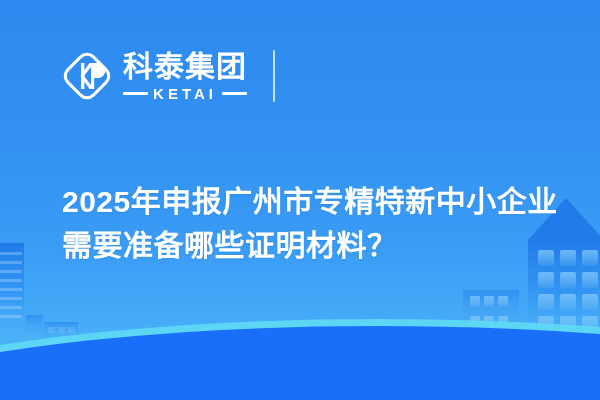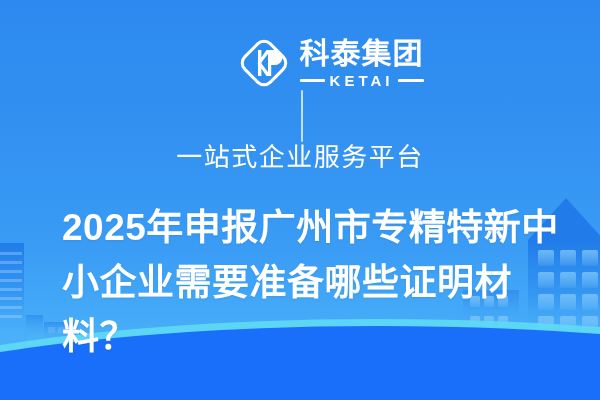--- a/index.html
+++ b/index.html
@@ -14,21 +14,21 @@
     background:linear-gradient(180deg,#2d89ef 0%,#3290f1 30%,#3a9cf5 62%,#45abf8 80%,#4cb4f9 88%,#4cb4f9 100%);
   }
 
   
   .city{position:absolute;inset:0;overflow:hidden;}
   .city svg{display:block;width:600px;height:400px;}
 
   
   .header{
     position:absolute;left:0;top:36px;width:600px;height:80px;
-    display:flex;align-items:center;flex-direction:column;
+    display:flex;align-items:center;
   }
   .brand{
     display:flex;align-items:center;gap:9px;
     margin-left:62px;
   }
   .mark{width:52px;height:54px;flex:0 0 auto;}
   .mark svg{display:block;}
   .wordmark{display:flex;flex-direction:column;align-items:center;}
   .cn-name{
     color:#ffffff;font-size:30px;font-weight:bold;line-height:1.04;
@@ -57,22 +57,22 @@
     font-family:"Liberation Sans","DejaVu Sans",sans-serif;
   }
   .tagline-sub{
     color:#ffffff;font-size:17px;line-height:1.3;letter-spacing:1px;
     margin-top:3px;white-space:nowrap;
     font-family:"Liberation Sans","DejaVu Sans",sans-serif;
   }
 
   
   .headline{
-    position:absolute;left:62px;top:176px;width:512px;
-    color:#ffffff;font-size:37px;font-weight:bold;line-height:1.48;
+    position:absolute;left:62px;top:160px;width:512px;
+    color:#ffffff;font-size:30px;font-weight:bold;line-height:1.48;
     letter-spacing:.5px;
     font-family:"Liberation Sans","DejaVu Sans",sans-serif;
     text-shadow:0 1px 2px rgba(10,70,150,.12);
   }
 </style>
 </head>
 <body>
 
 <div class="banner">
 
@@ -184,19 +184,18 @@
           <span class="latin-rule"></span>
           <span class="latin-name">KETAI</span>
           <span class="latin-rule"></span>
         </div>
       </div>
     </div>
 
     <div class="divider"></div>
 
     <div class="tagline">
-      <div class="tagline-main">一站式企业服务平台</div>
     </div>
   </div>
 
   <h1 class="headline">2025年申报广州市专精特新中小企业需要准备哪些证明材料？</h1>
 
 </div>
 
 </body></html>

